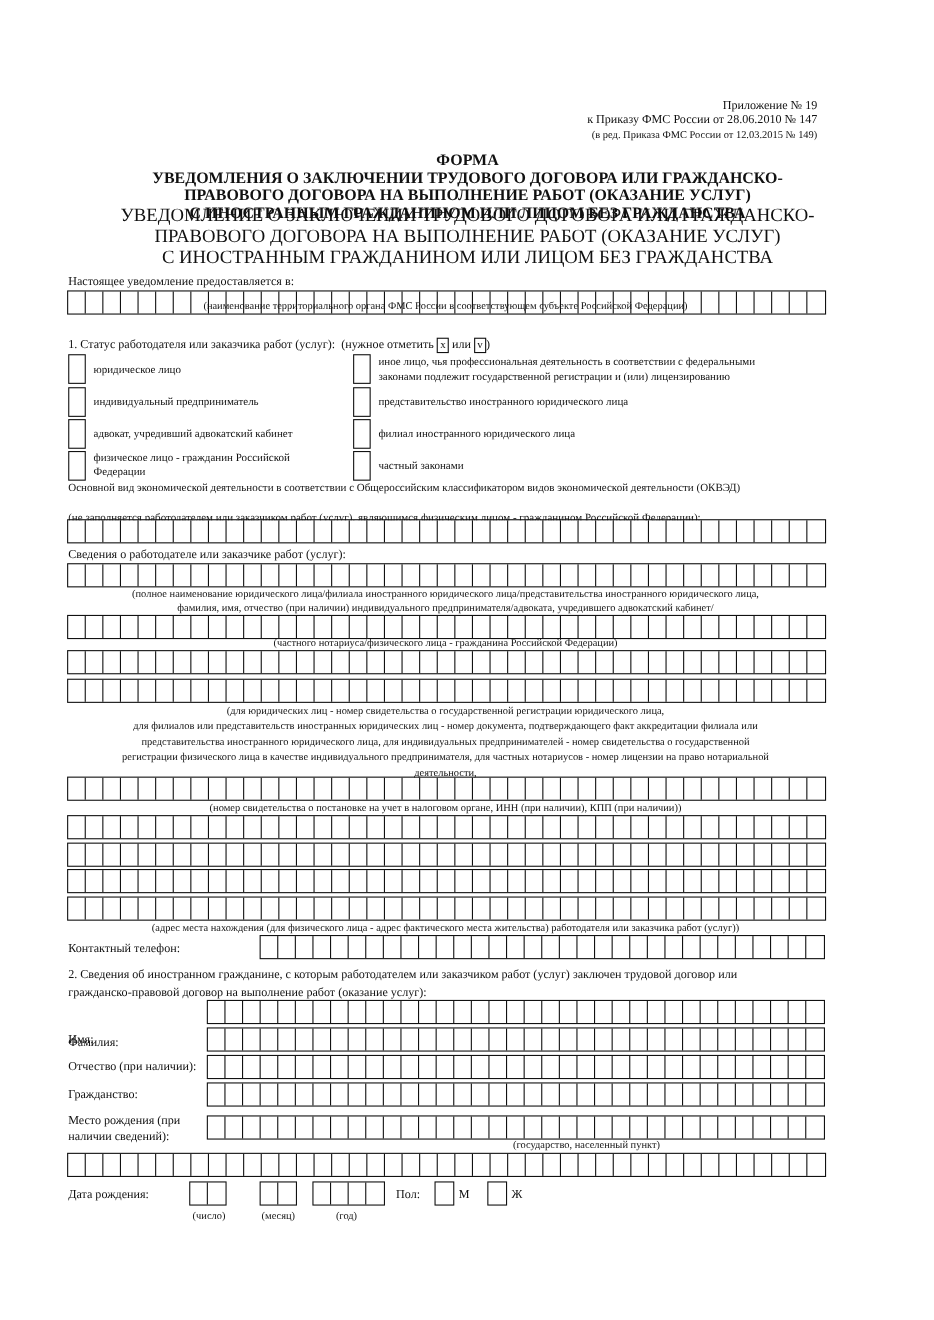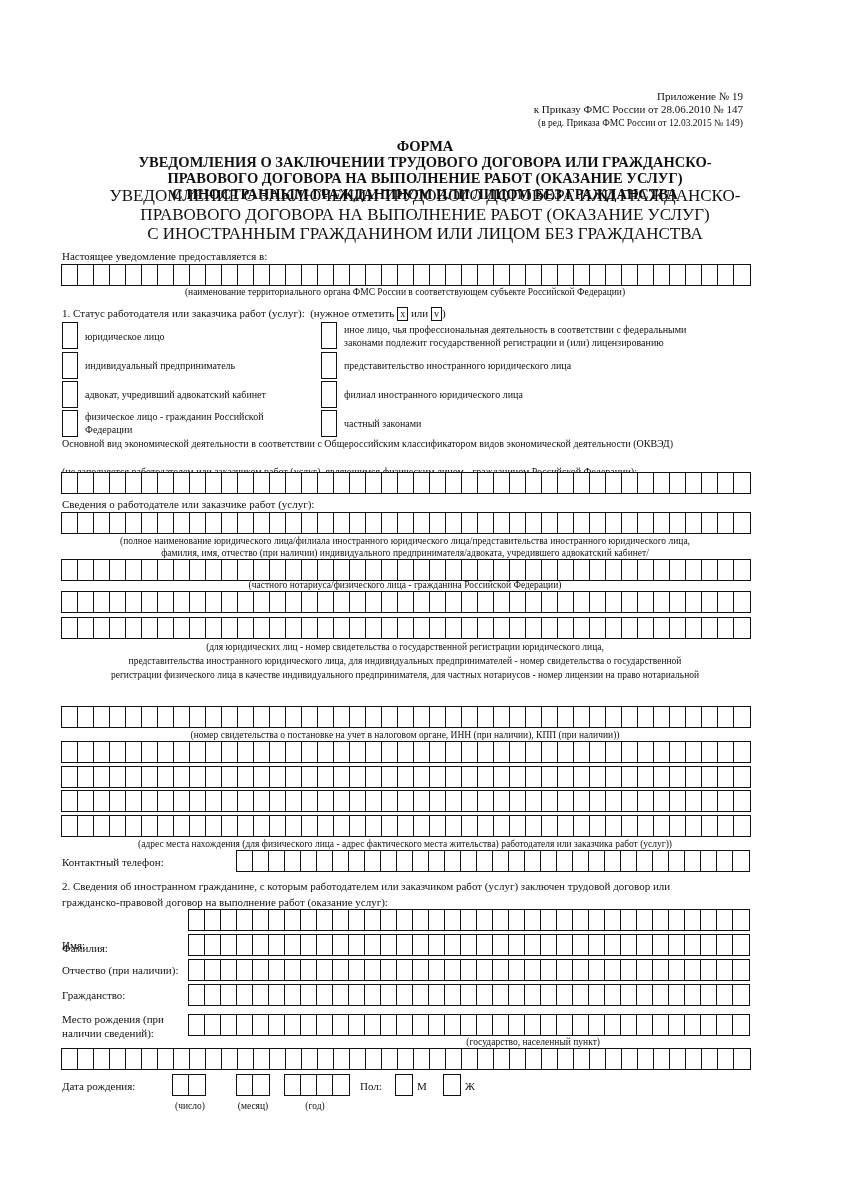--- a/index.html
+++ b/index.html
@@ -80,21 +80,21 @@
     <div class="cell"></div>
     <div class="cell"></div>
     <div class="cell"></div>
     <div class="cell"></div>
     <div class="cell"></div>
     <div class="cell"></div>
     <div class="cell"></div>
     <div class="cell"></div>
     <div class="cell"></div>
   </div>
-<div class="abs sub" style="left:60px; width:690px; top:286px;">(наименование территориального органа ФМС России в соответствующем субъекте Российской Федерации)</div>
+<div class="abs sub" style="left:60px; width:690px; top:273px;">(наименование территориального органа ФМС России в соответствующем субъекте Российской Федерации)</div>
 
 <div class="abs lbl" style="left:62px; top:307px; white-space:nowrap;">
   <span>1. Статус работодателя или заказчика работ (услуг):</span>
   &nbsp;<span>(нужное отметить</span>
   <span class="mini">x</span>
   <span>или</span>
   <span class="mini">v</span><span>)</span>
 </div>
 
 <div class="chk" style="left:62px; top:322px;"></div>
@@ -343,22 +343,24 @@
     <div class="cell"></div>
     <div class="cell"></div>
     <div class="cell"></div>
     <div class="cell"></div>
     <div class="cell"></div>
     <div class="cell"></div>
   </div>
 
 <div class="abs sub" style="left:60px; width:690px; top:640px; line-height:14px;">
   <div>(для юридических лиц - номер свидетельства о государственной регистрации юридического лица,</div>
+  <div>для филиалов или представительств иностранных юридических лиц - номер документа, подтверждающего факт аккредитации филиала или</div>
   <div>представительства иностранного юридического лица, для индивидуальных предпринимателей - номер свидетельства о государственной</div>
   <div>регистрации физического лица в качестве индивидуального предпринимателя, для частных нотариусов - номер лицензии на право нотариальной</div>
+  <div>деятельности,</div>
 </div>
 <div class="cells" style="left:61px; top:706px;">
     <div class="cell"></div>
     <div class="cell"></div>
     <div class="cell"></div>
     <div class="cell"></div>
     <div class="cell"></div>
     <div class="cell"></div>
     <div class="cell"></div>
     <div class="cell"></div>

